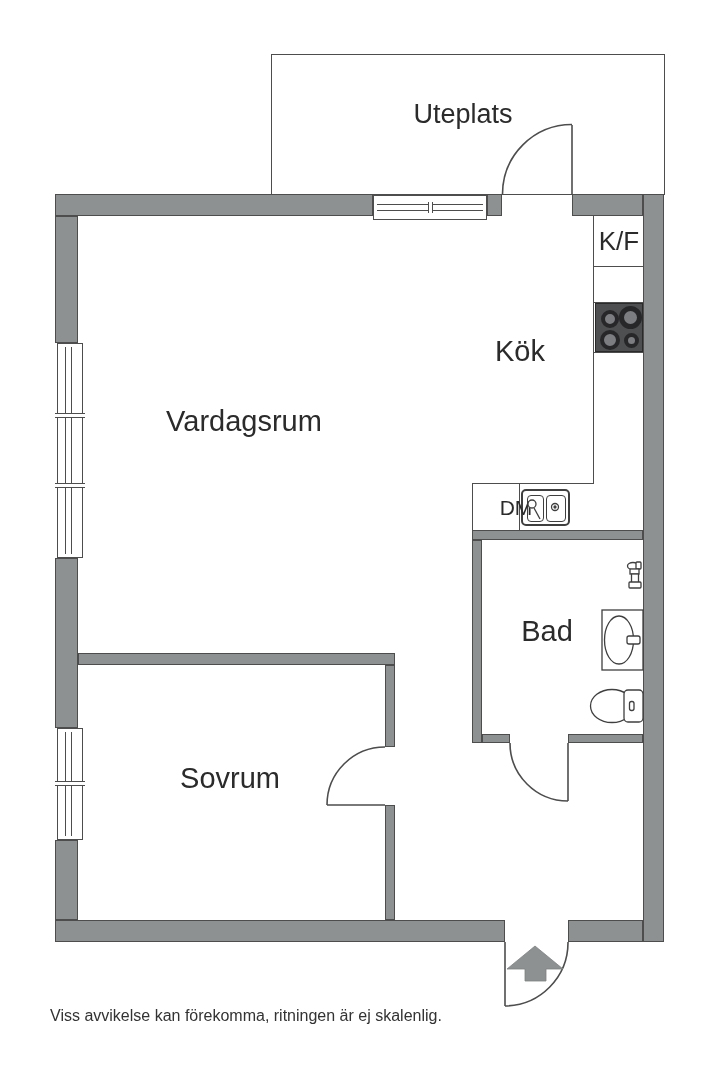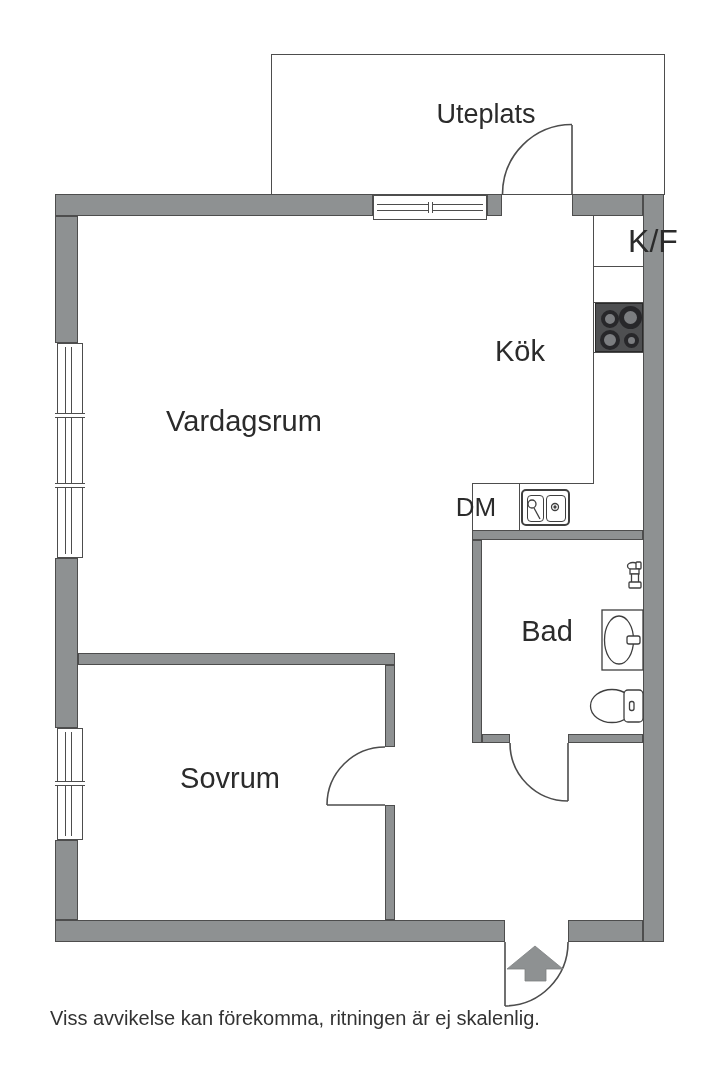--- a/index.html
+++ b/index.html
@@ -92,27 +92,27 @@
     <div class="burner" style="left:23px;top:2px;width:23px;height:23px;border-width:5px"></div>
     <div class="burner" style="left:4px;top:26px;width:20px;height:20px"></div>
     <div class="burner" style="left:28px;top:29px;width:15px;height:15px"></div>
   </div>
 
   <div class="sink" style="left:521px;top:489px;width:49px;height:37px">
     <div class="basin" style="left:4px;top:4px;width:17px;height:27px"></div>
     <div class="basin" style="left:23px;top:4px;width:20px;height:27px"></div>
   </div>
 
-  <div class="lbl" style="left:486px;top:114px;font-size:27px">Uteplats</div>
+  <div class="lbl" style="left:463px;top:114px;font-size:27px">Uteplats</div>
   <div class="lbl" style="left:244px;top:421px;font-size:29px">Vardagsrum</div>
   <div class="lbl" style="left:520px;top:351px;font-size:29px">Kök</div>
   <div class="lbl" style="left:547px;top:631px;font-size:29px">Bad</div>
   <div class="lbl" style="left:230px;top:778px;font-size:29px">Sovrum</div>
-  <div class="lbl" style="left:653px;top:241px;font-size:32px">K/F</div>
-  <div class="lbl" style="left:476px;top:507px;font-size:26px">DM</div>
+  <div class="lbl" style="left:619px;top:241px;font-size:26px">K/F</div>
+  <div class="lbl" style="left:516px;top:507px;font-size:21px">DM</div>
 
   <svg class="overlay" width="720" height="1080" viewBox="0 0 720 1080">
     <g>
       <path class="door" d="M572,194 L572,125"></path>
       <path class="door" d="M502.5,194 A69.5,69.5 0 0 1 572,124.5"></path>
     </g>
     <g>
       <path class="door" d="M568,743 L568,801"></path>
       <path class="door" d="M510,743 A58,58 0 0 0 568,801"></path>
     </g>
@@ -143,14 +143,14 @@
       <rect x="629" y="582" width="12" height="6" rx="1"></rect>
     </g>
     <g class="fx">
       <circle cx="532" cy="504" r="4"></circle>
       <line x1="534" y1="508" x2="540" y2="519"></line>
       <circle cx="555" cy="507" r="3.5"></circle>
       <circle cx="555" cy="507" r="1" style="fill:var(--line)"></circle>
     </g>
   </svg>
 
-  <div class="disclaimer" style="left:50px;top:1007px;font-size:20px">Viss avvikelse kan förekomma, ritningen är ej skalenlig.</div>
+  <div class="disclaimer" style="left:50px;top:1007px;font-size:16px">Viss avvikelse kan förekomma, ritningen är ej skalenlig.</div>
 </div>
 
 </body></html>

